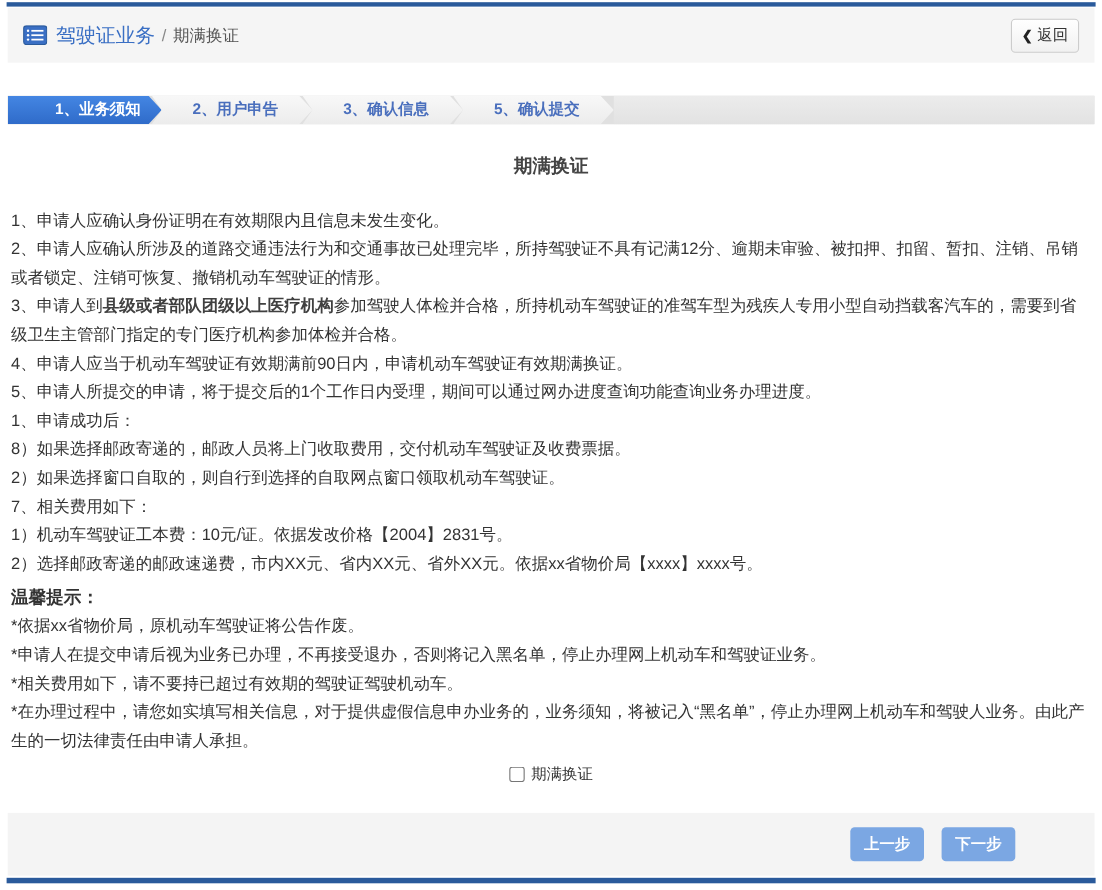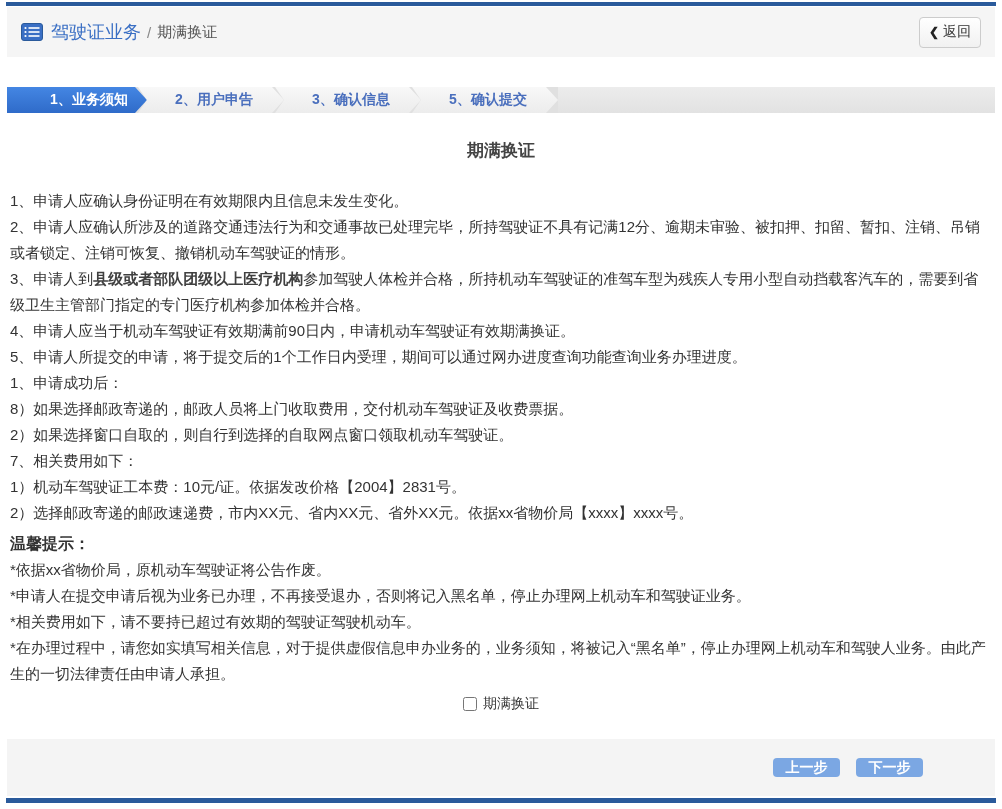--- a/index.html
+++ b/index.html
@@ -59,21 +59,21 @@
     display:flex; align-items:center; justify-content:center; gap:6px; }
   .agree-row input { width:14px; height:14px; margin:0; accent-color:#fff;
     border:1px solid #ccc; }
 
   
   .footer {
     margin:26px 7px 0; background:#f4f4f4; height:57px;
     display:flex; align-items:center; justify-content:flex-end; gap:16px; padding-right:72px;
   }
   .nav-btn {
-    width:67px; height:19px; border:none; border-radius:4px;
+    width:67px; height:31px; border:none; border-radius:4px;
     background:#7ba7e3; color:#ffffff; font-size:14px; font-weight:bold;
     cursor:pointer; font-family:inherit;
   }
 </style>
 </head>
 <body>
 
 <div class="accent-bar top"></div>
 
 <div class="header">

